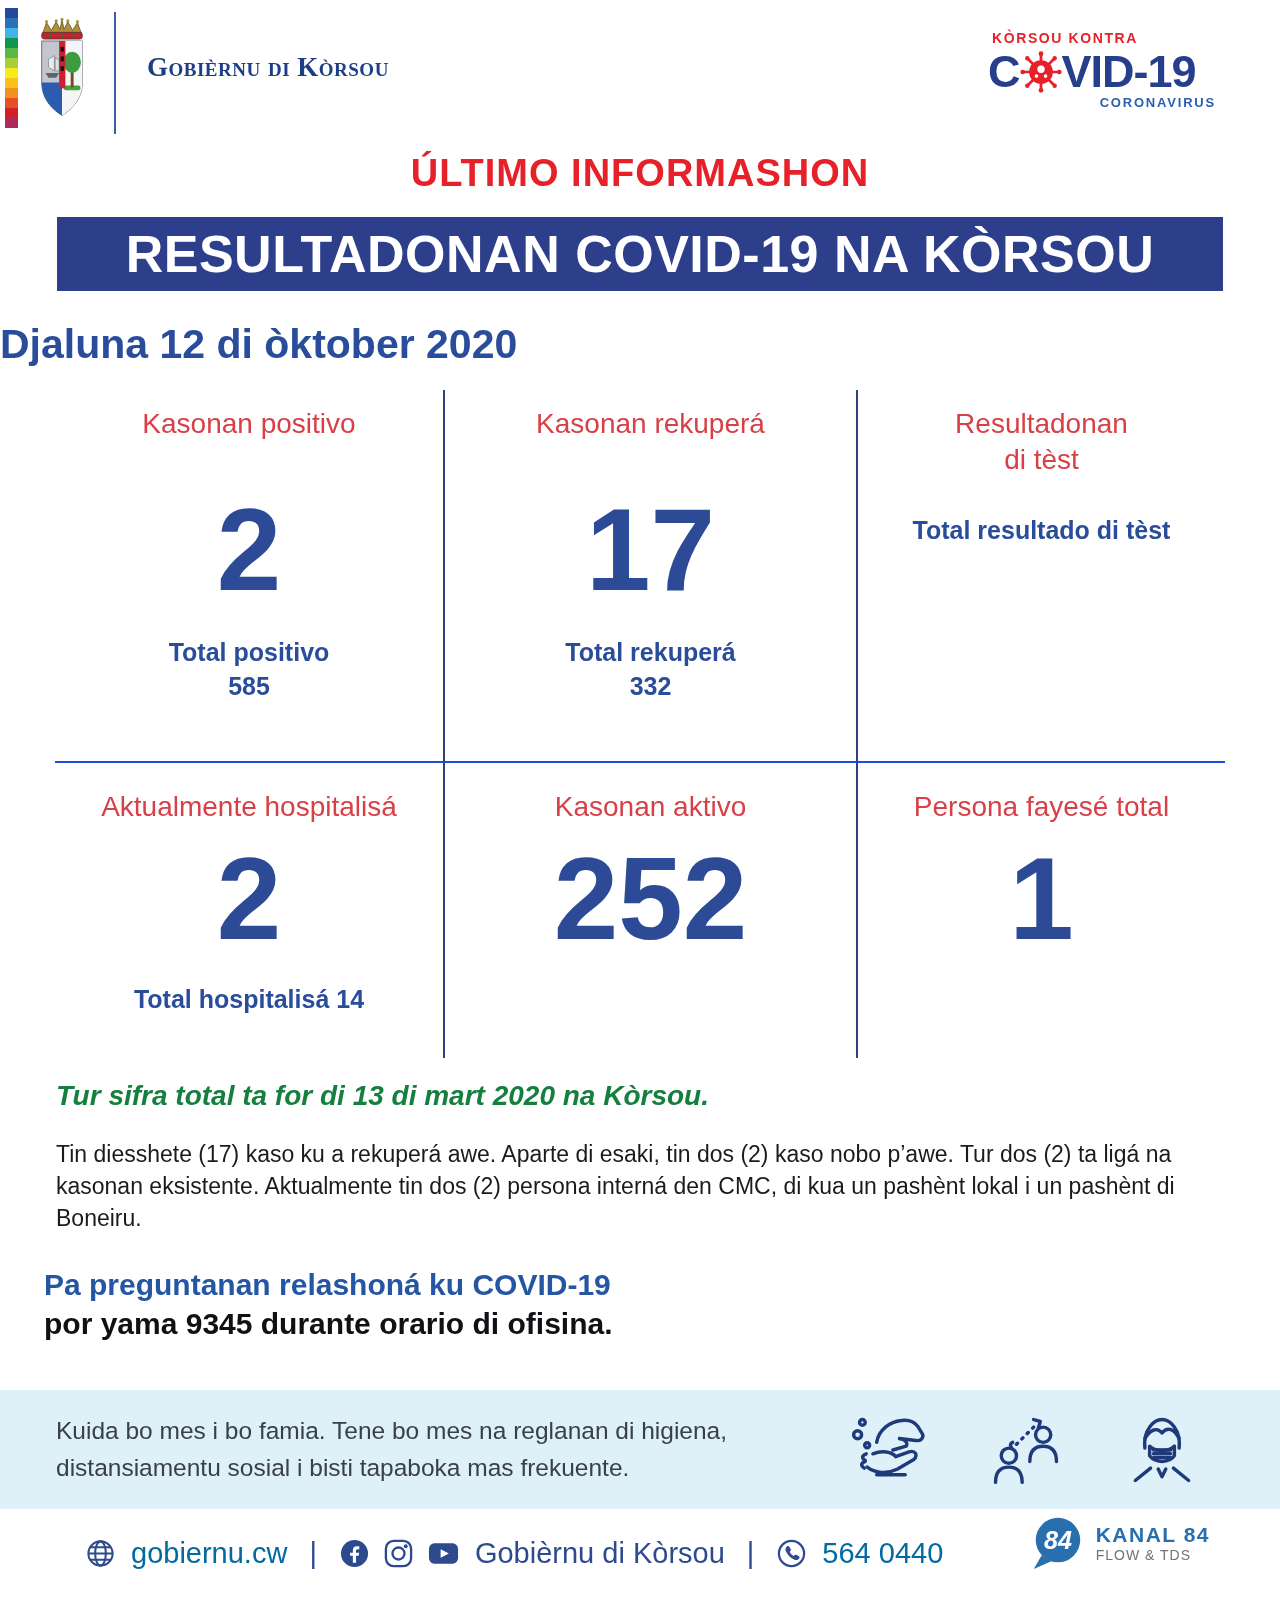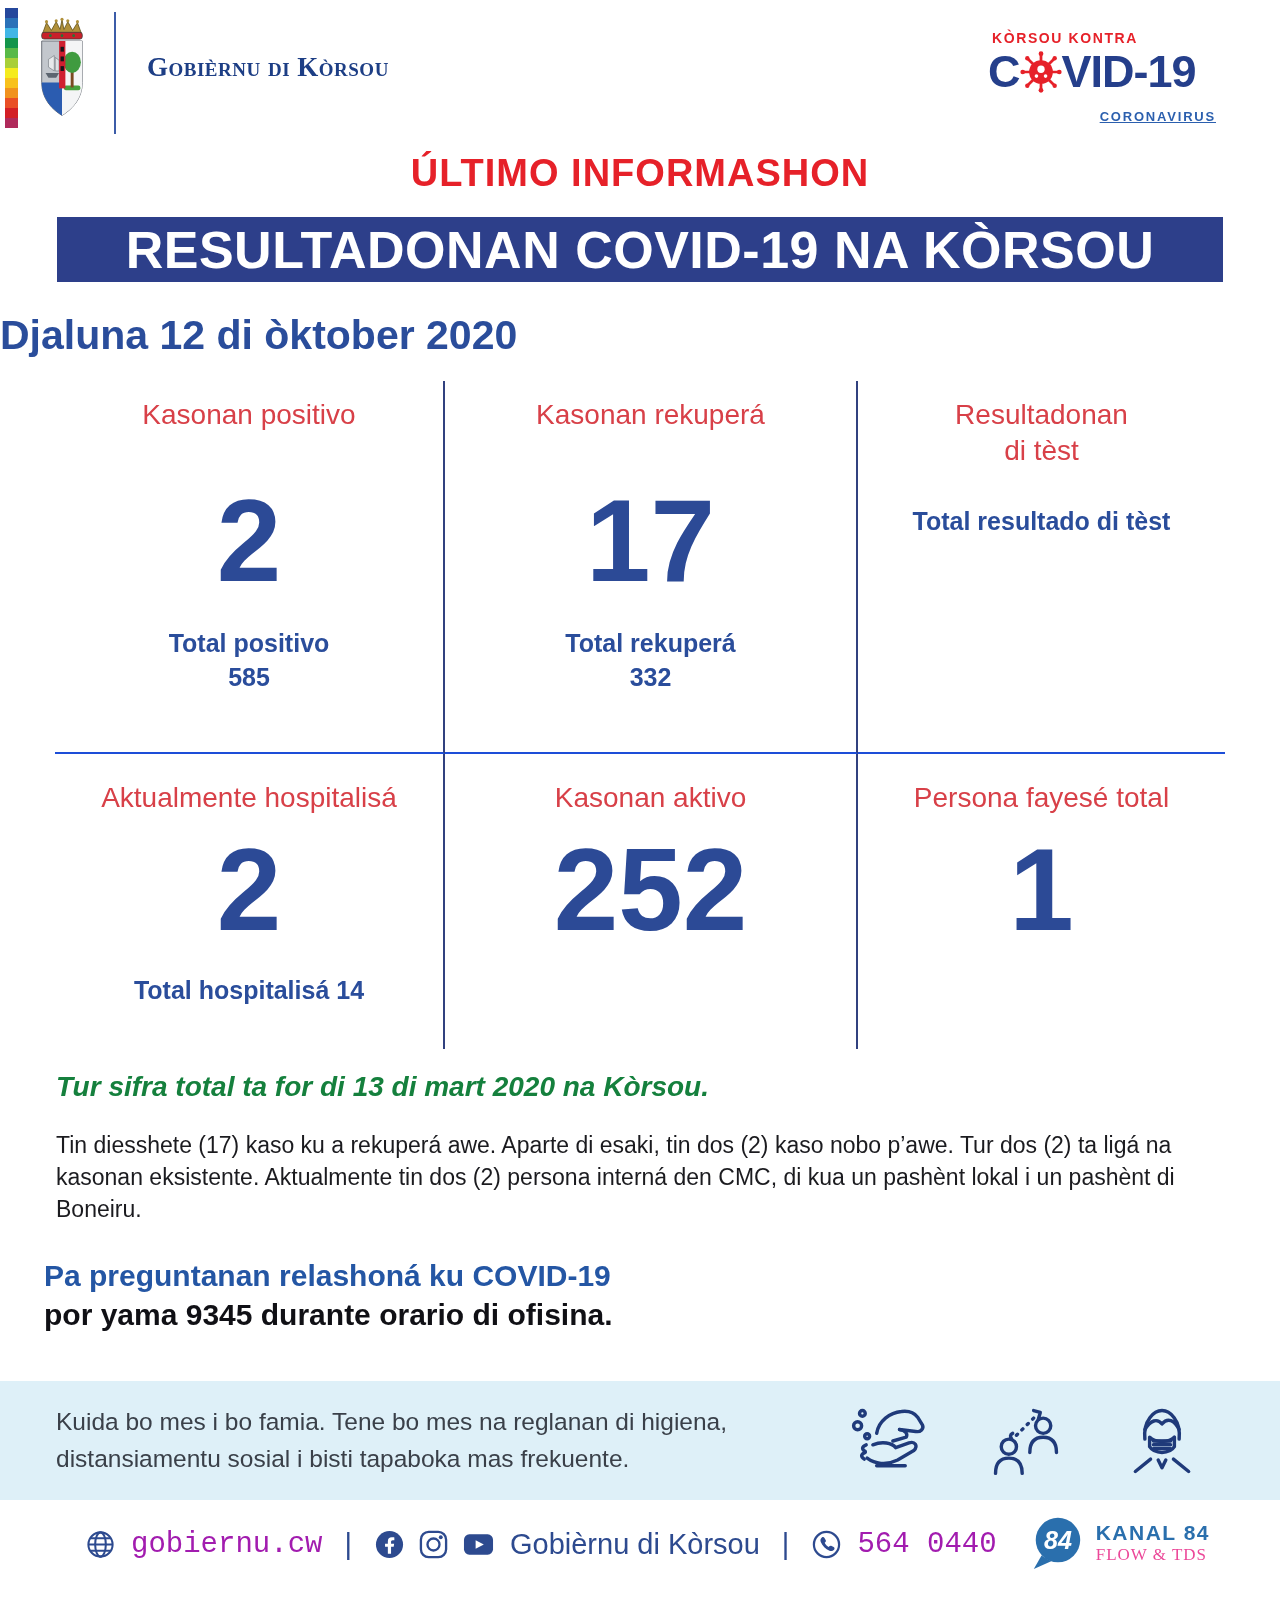--- a/index.html
+++ b/index.html
@@ -18,26 +18,26 @@
   .hdr-rule { position:absolute; left:114px; top:12px; width:2px; height:122px; background:#3c5ca8; }
   .gov-name {
     position:absolute; left:147px; top:52px;
     font-family:"Liberation Serif", serif; font-variant:small-caps; font-weight:bold;
     font-size:27px; letter-spacing:0.5px; color:#1d3e85;
   }
   .covid-logo { position:absolute; top:30px; right:64px; width:228px; }
   .ck { color:#e62129; font-weight:bold; font-size:14px; letter-spacing:1.6px; padding-left:4px; }
   .covid-row { display:flex; align-items:center; color:#253f8b; font-weight:bold; font-size:45px; letter-spacing:-1px; line-height:1; margin-top:3px; }
   .covid-virus { width:42px; height:42px; flex:0 0 auto; }
-  .corona { color:#2b5fae; font-weight:bold; font-size:13px; letter-spacing:1.8px; text-align:right; margin-top:15px;text-decoration:underline; }
+  .corona { color:#2b5fae; font-weight:bold; font-size:13px; letter-spacing:1.8px; text-align:right; margin-top:1px; }
 
   
   .kicker { margin-top:14px; text-align:center; font-size:38px; font-weight:bold; color:#e62129; letter-spacing:1px; }
   .banner {
-    margin:22px 57px 0; height:65px; background:#2d3f8a; color:#ffffff;
+    margin:22px 57px 0; height:74px; background:#2d3f8a; color:#ffffff;
     display:flex; align-items:center; justify-content:center;
     font-weight:bold; font-size:52px; letter-spacing:0.5px; white-space:nowrap;
   }
   .date { margin-top:30px; text-align:left; font-size:41px; font-weight:bold; color:#2a4d9b; }
 
   
   .grid { margin:22px 0 0 55px; width:1170px; display:grid; grid-template-columns:390px 413px 367px; grid-template-rows:373px 295px; }
   .cell { text-align:center; }
   .bR { border-right:2px solid #31417f; }
   .bB { border-bottom:2px solid #1d4ed8; }
@@ -59,26 +59,26 @@
 
   
   .advisory { margin-top:46px; height:119px; background:#def0f8; display:flex; align-items:center; }
   .adv-text { margin-left:56px; font-size:24.5px; line-height:1.5; color:#3a4049; }
   .adv-icons { margin-left:auto; margin-right:78px; display:flex; align-items:center; gap:56px; }
 
   
   .footer { height:88px; display:flex; align-items:center; padding-left:85px; gap:15px; font-size:29px; color:#2d4a8f; }
   .sep { margin:0 7px; color:#2d4a8f; }
   .social { display:flex; gap:13px; align-items:center; }
-  .flink { color:#a21caf; text-decoration:none; cursor:pointer;font-family:Liberation Mono, monospace; }
+  .flink { color:#0369a1; text-decoration:none; cursor:pointer; }
 
   .kanal { position:absolute; right:70px; bottom:28px; display:flex; align-items:center; gap:10px; }
   .kanal-txt { display:flex; flex-direction:column; }
   .kanal-name { color:#2a6fad; font-weight:bold; font-size:21px; letter-spacing:1.5px; line-height:1.2; }
-  .kanal-tag { color:#ec4899; font-size:17px; letter-spacing:1px; line-height:1.2;font-family:Liberation Serif, serif; }
+  .kanal-tag { color:#737373; font-size:14px; letter-spacing:1px; line-height:1.2; }
 </style>
 </head>
 <body>
 
 <div class="page">
 
   <div class="hdr">
     <div class="flag-stripe">
         <div style="background: rgb(37, 71, 156);"></div>
         <div style="background: rgb(42, 113, 184);"></div>

